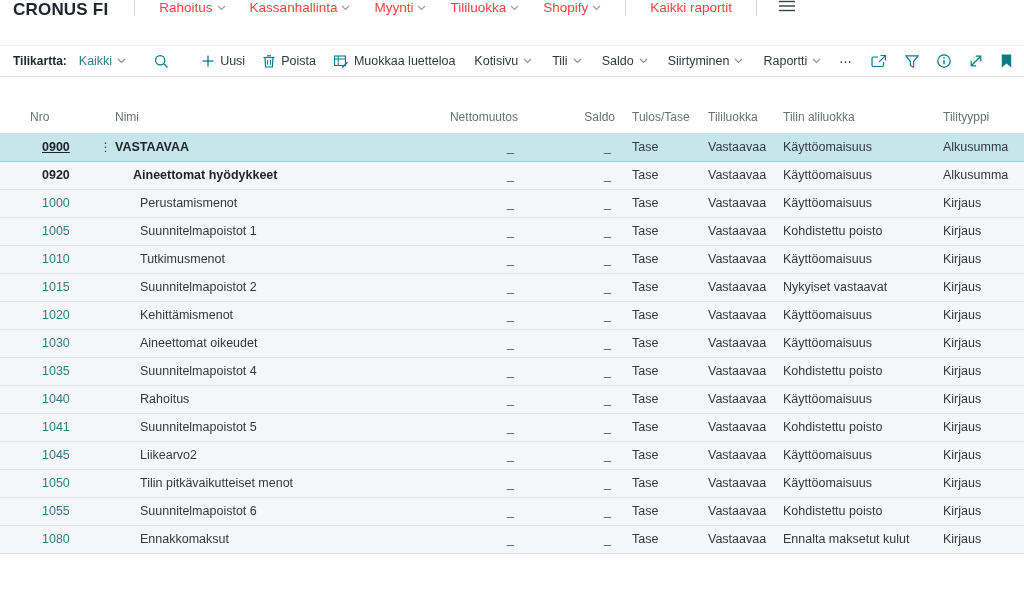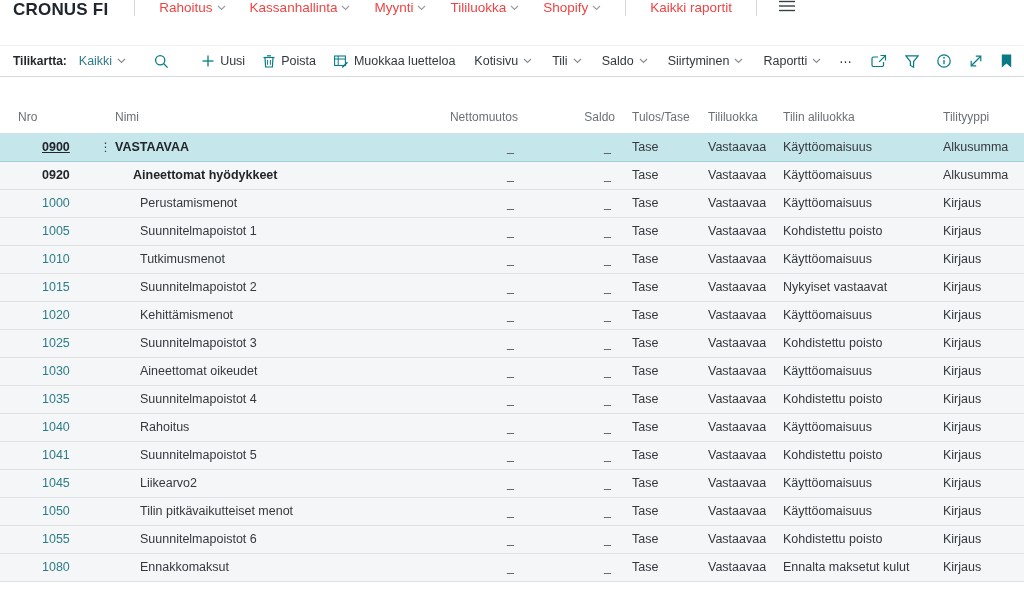--- a/index.html
+++ b/index.html
@@ -264,21 +264,21 @@
         <col>
         <col style="width:85px">
       <col style="width:97px">
         <col style="width:93px">
         <col style="width:75px">
       <col style="width:160px">
         <col style="width:81px">
     </colgroup>
     <thead>
       <tr>
-        <th style="padding-left:18px">Nro</th>
+        <th style="padding-left:30px">Nro</th>
         <th></th>
         <th>Nimi</th>
         <th class="num">Nettomuutos</th>
         <th class="num">Saldo</th>
         <th class="h-ib">Tulos/Tase</th>
         <th>Tililuokka</th>
         <th>Tilin aliluokka</th>
         <th>Tilityyppi</th>
       </tr>
     </thead>
@@ -354,31 +354,20 @@
     <td class="c-dots"></td>
     <td class="c-name" style="padding-left: 25px;">Kehittämismenot</td>
     <td class="num">_</td>
     <td class="num">_</td>
     <td class="c-ib">Tase</td>
     <td>Vastaavaa</td>
     <td>Käyttöomaisuus</td>
     <td>Kirjaus</td>
   </tr>
         <tr>
-    <td class="c-no"><span class="no-text">1025</span></td>
-    <td class="c-dots"></td>
-    <td class="c-name" style="padding-left: 25px;">Suunnitelmapoistot 3</td>
-    <td class="num">_</td>
-    <td class="num">_</td>
-    <td class="c-ib">Tase</td>
-    <td>Vastaavaa</td>
-    <td>Kohdistettu poisto</td>
-    <td>Kirjaus</td>
-  </tr>
-        <tr>
     <td class="c-no"><span class="no-text">1030</span></td>
     <td class="c-dots"></td>
     <td class="c-name" style="padding-left: 25px;">Aineettomat oikeudet</td>
     <td class="num">_</td>
     <td class="num">_</td>
     <td class="c-ib">Tase</td>
     <td>Vastaavaa</td>
     <td>Käyttöomaisuus</td>
     <td>Kirjaus</td>
   </tr>

